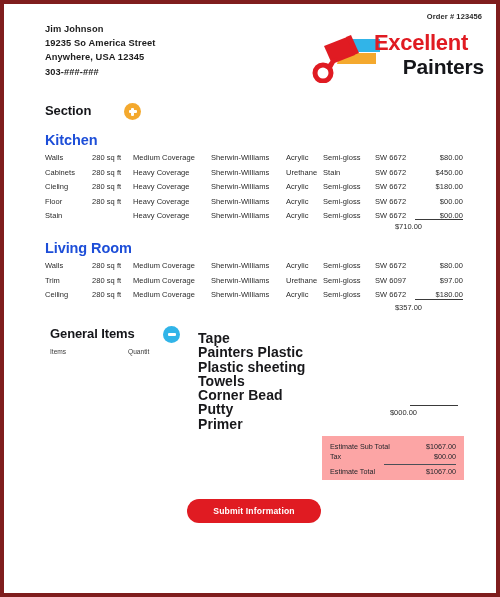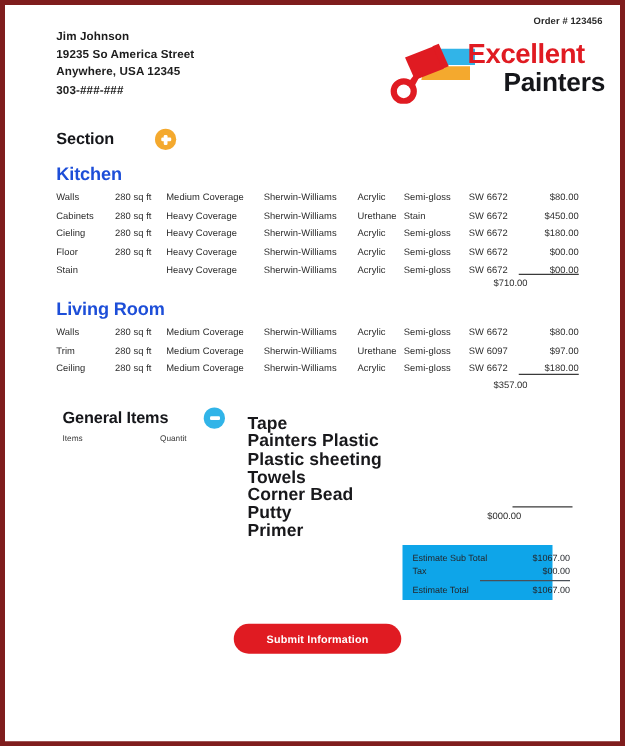--- a/index.html
+++ b/index.html
@@ -174,23 +174,23 @@
     line-height: 14.3px;
     letter-spacing: .05px;
   }
   .gi-list div { white-space: nowrap; }
 
   
   .totals {
     position: absolute;
     left: 318px;
     top: 432px;
-    width: 120px;
+    width: 142px;
     height: 44px;
-    background: #0ea5e9;
+    background: #fca5a5;
   }
   .trow {
     position: absolute;
     left: 8px;
     width: 126px;
     height: 11px;
     font-size: 7.2px;
     color: #23262b;
   }
   .trow .lbl { position: absolute; left: 0; top: 0; }

